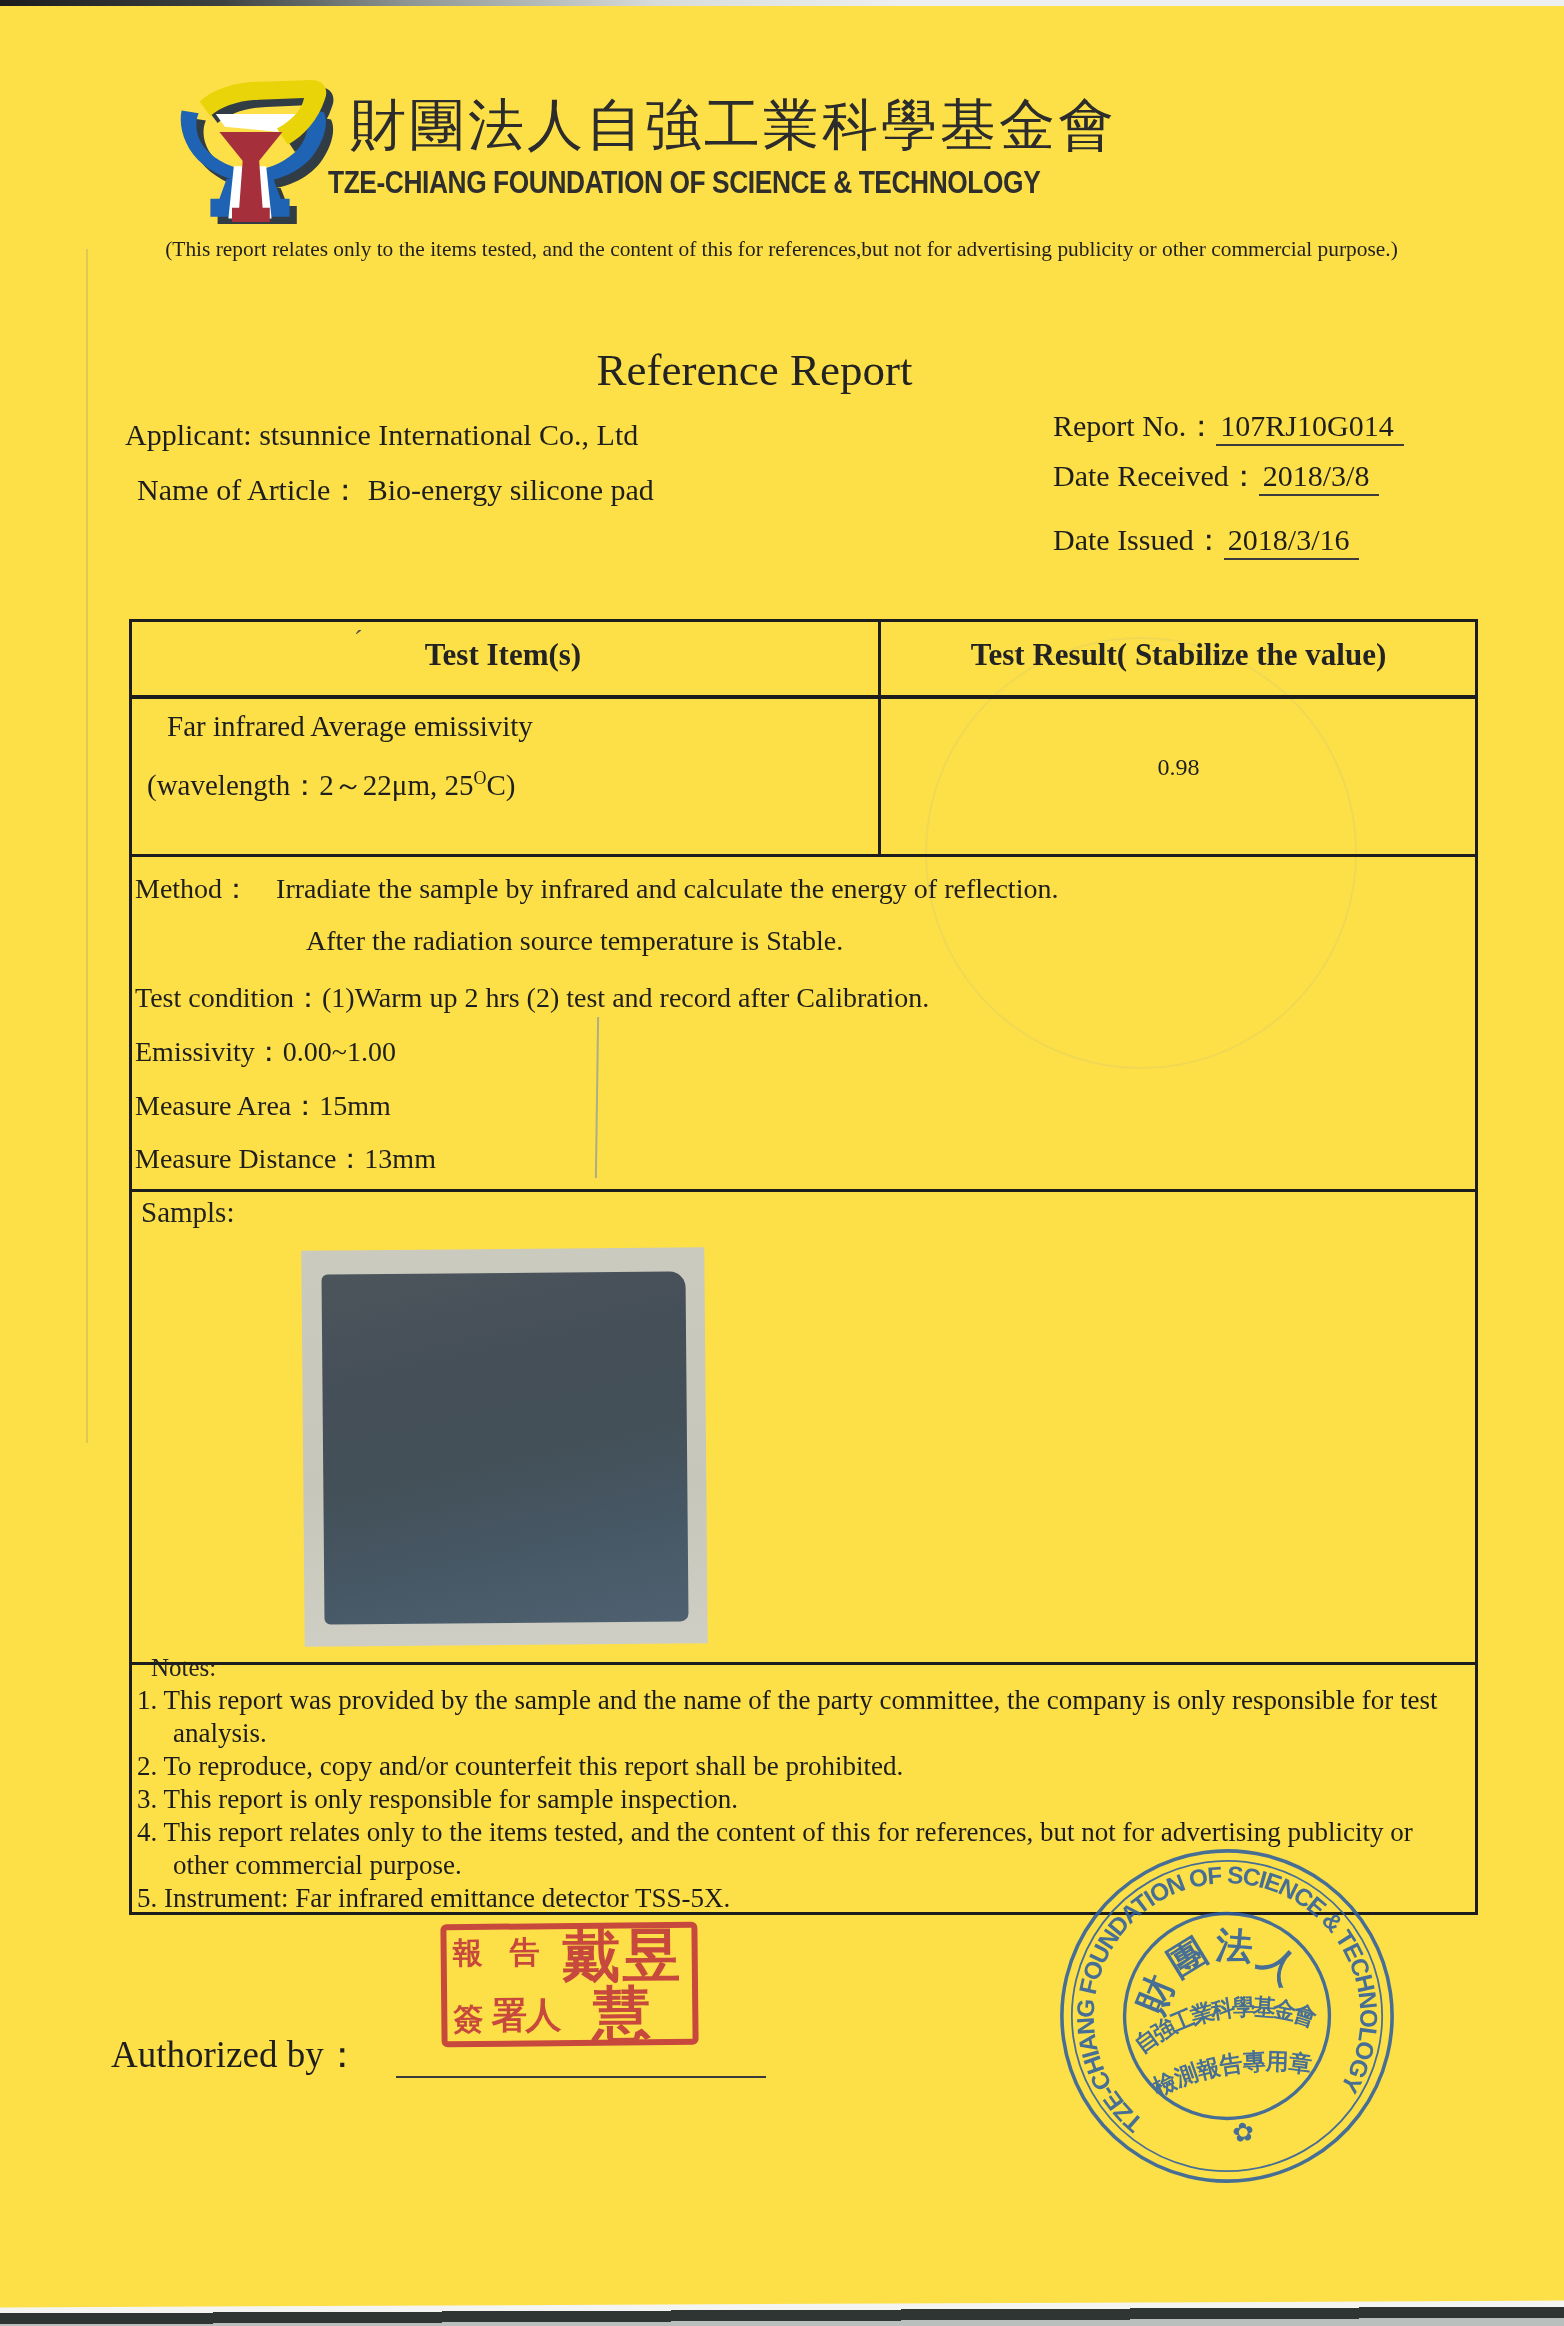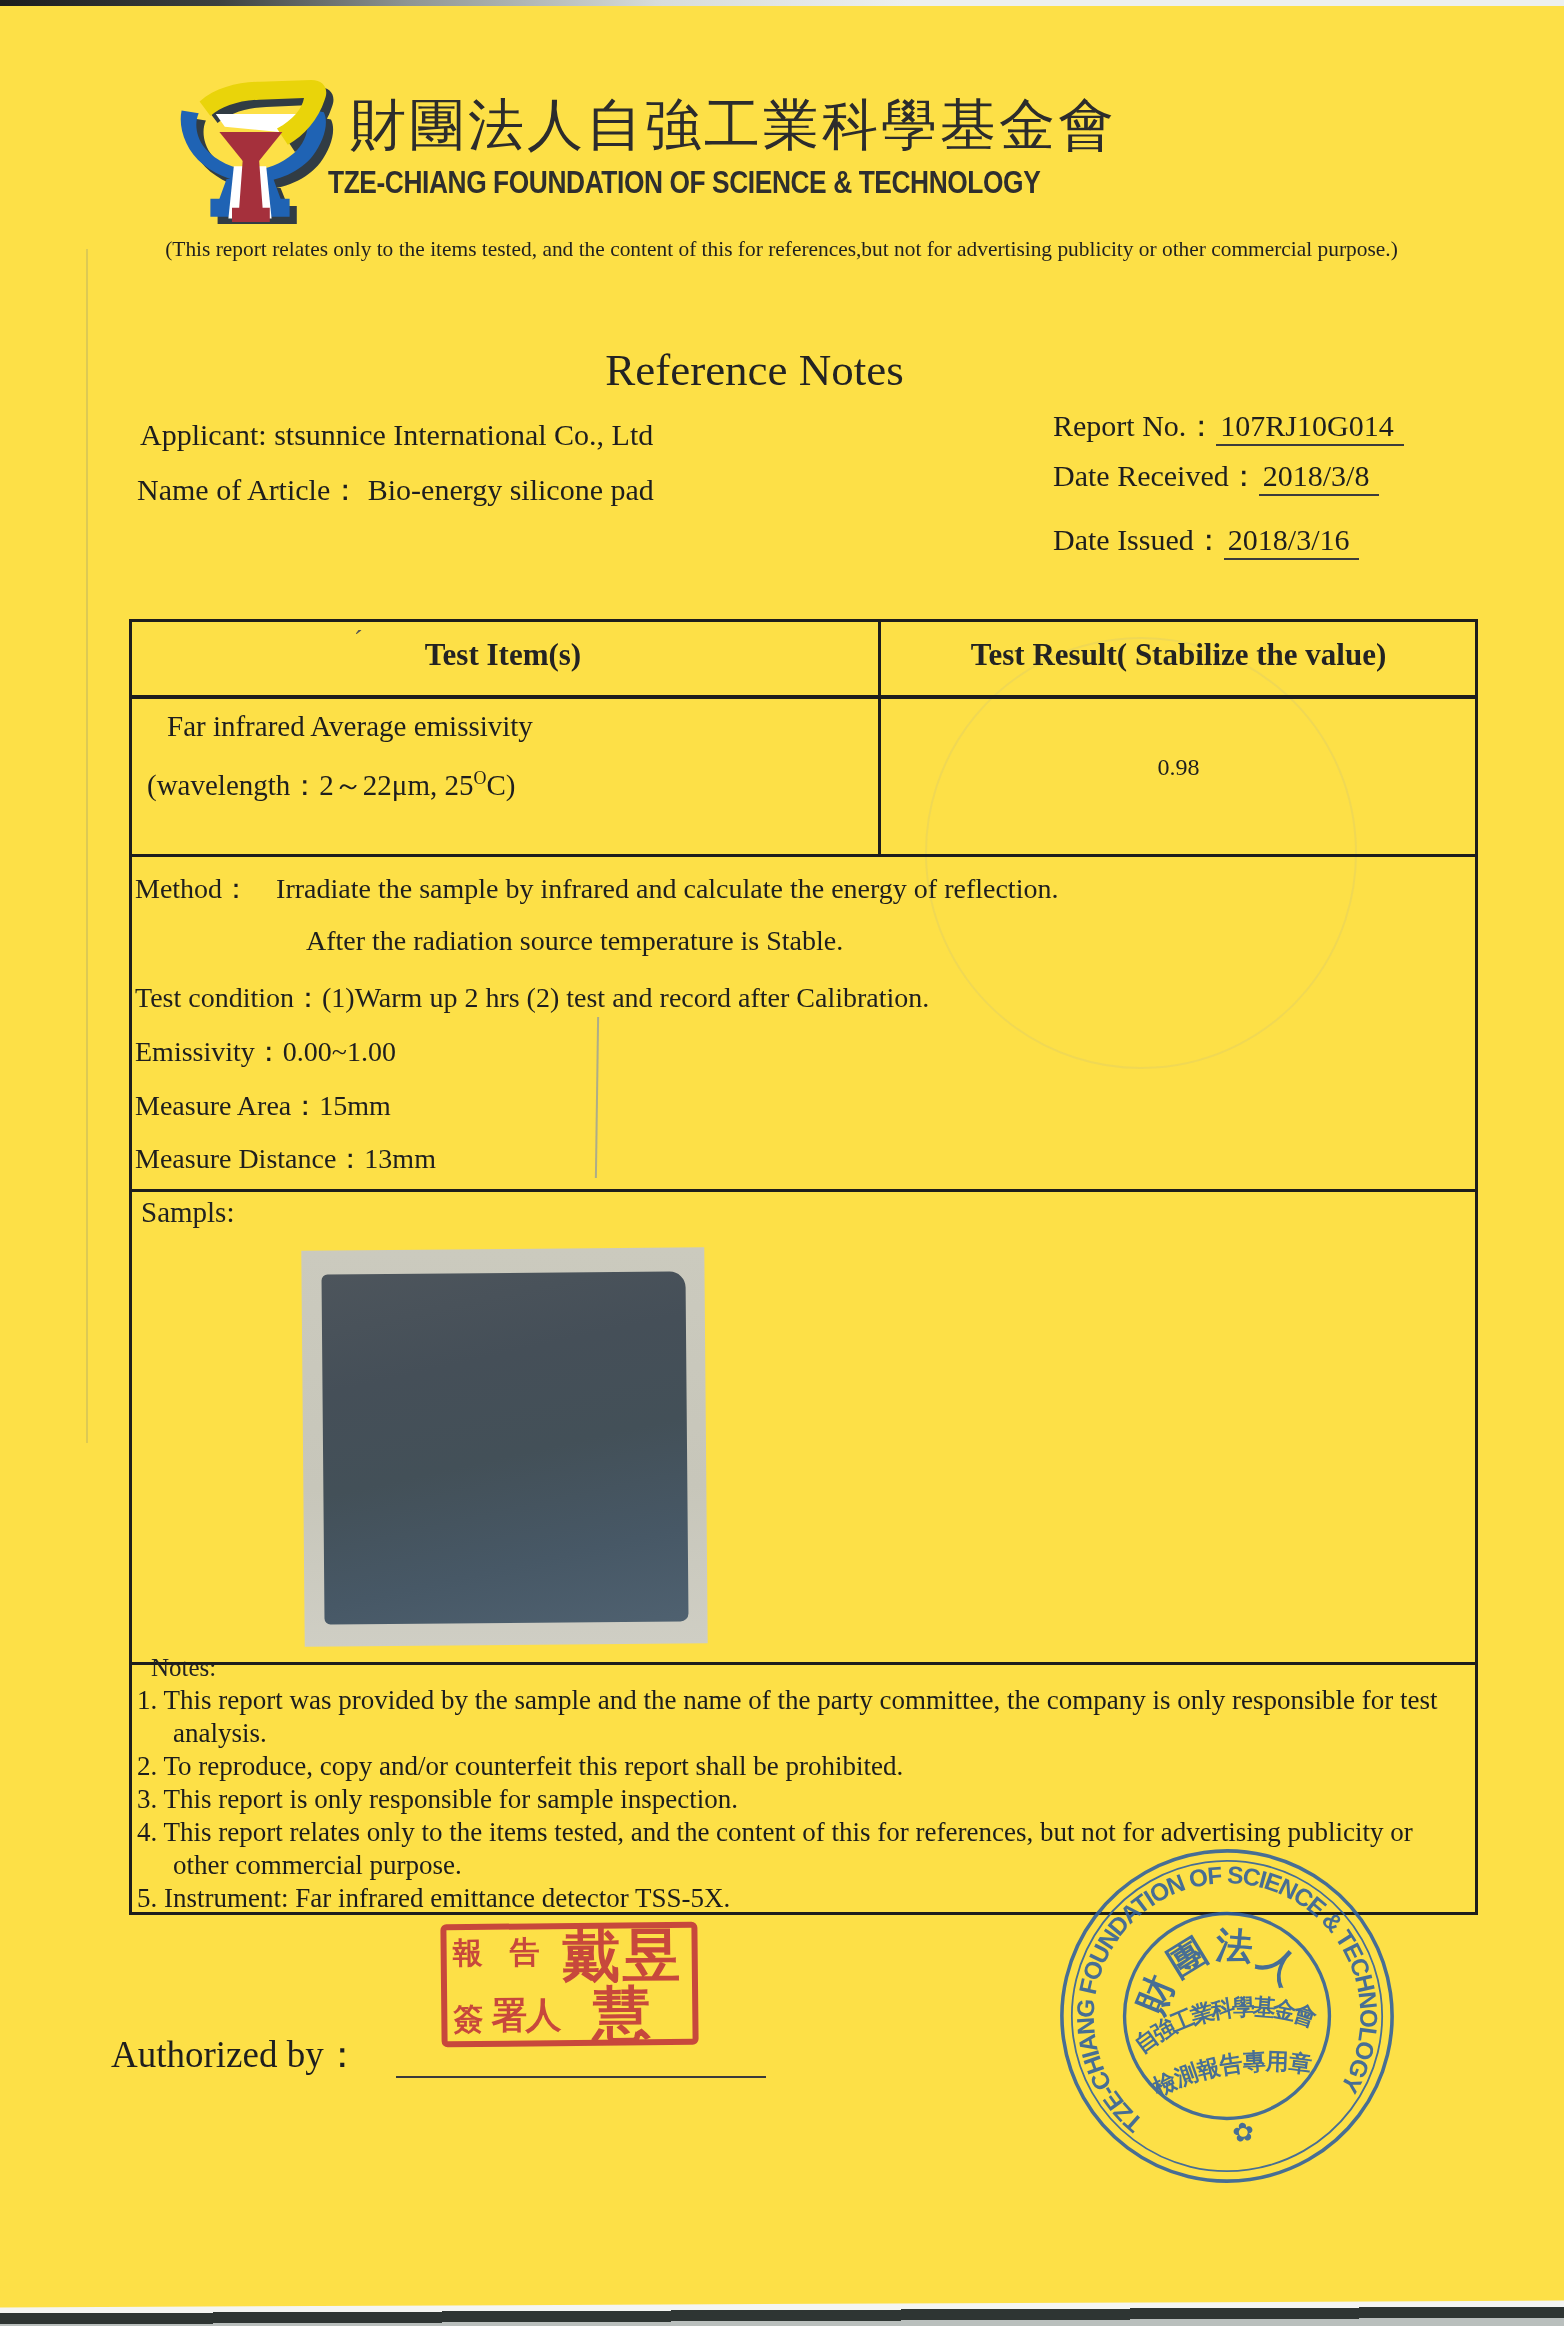--- a/index.html
+++ b/index.html
@@ -106,23 +106,23 @@
     <path fill="#1f63b4" d="M 64,110 L 116,110 L 124,132 L 134,132 L 134,152 L 46,152 L 46,132 L 56,132 Z"></path>
     <path fill="#ffffff" d="M 72,96 L 108,96 L 114,154 L 66,154 Z"></path>
     <path fill="#ffffff" d="M 52,38 L 144,38 L 122,58 L 62,52 Z"></path>
     <path fill="#e9d40a" d="M 34,24 C 52,8 78,2 102,2 L 158,0 C 172,0 178,10 173,22 C 166,44 150,62 132,72 L 120,54 C 138,44 148,32 150,20 L 100,22 C 76,23 58,30 46,40 Z"></path>
     <path fill="#a5303c" d="M 56,58 L 126,58 L 100,90 L 82,90 Z"></path>
     <path fill="#a5303c" d="M 82,88 L 100,88 L 104,142 L 112,142 L 112,158 L 70,158 L 70,142 L 78,142 Z"></path>
   </svg>
   <div class="abs org-zh">財團法人自強工業科學基金會</div>
   <div class="abs org-en">TZE-CHIANG FOUNDATION OF SCIENCE &amp; TECHNOLOGY</div>
   <div class="abs disclaimer">(This report relates only to the items tested, and the content of this for references,but not for advertising publicity or other commercial purpose.)</div>
-  <div class="abs report-title">Reference Notes</div>
-
-  <div class="abs meta-line" style="left:140px;top:418px;">
+  <div class="abs report-title">Reference Report</div>
+
+  <div class="abs meta-line" style="left:125px;top:418px;">
     <span>Applicant:</span>
     <span>stsunnice International Co., Ltd</span>
   </div>
   <div class="abs meta-line" style="left:137px;top:470px;">
     <span>Name of Article：</span>
     <span>Bio-energy silicone pad</span>
   </div>
 
   <div class="abs meta-line" style="left:1053px;top:406px;">
     <span>Report No.：</span><span class="u-val">107RJ10G014</span>

